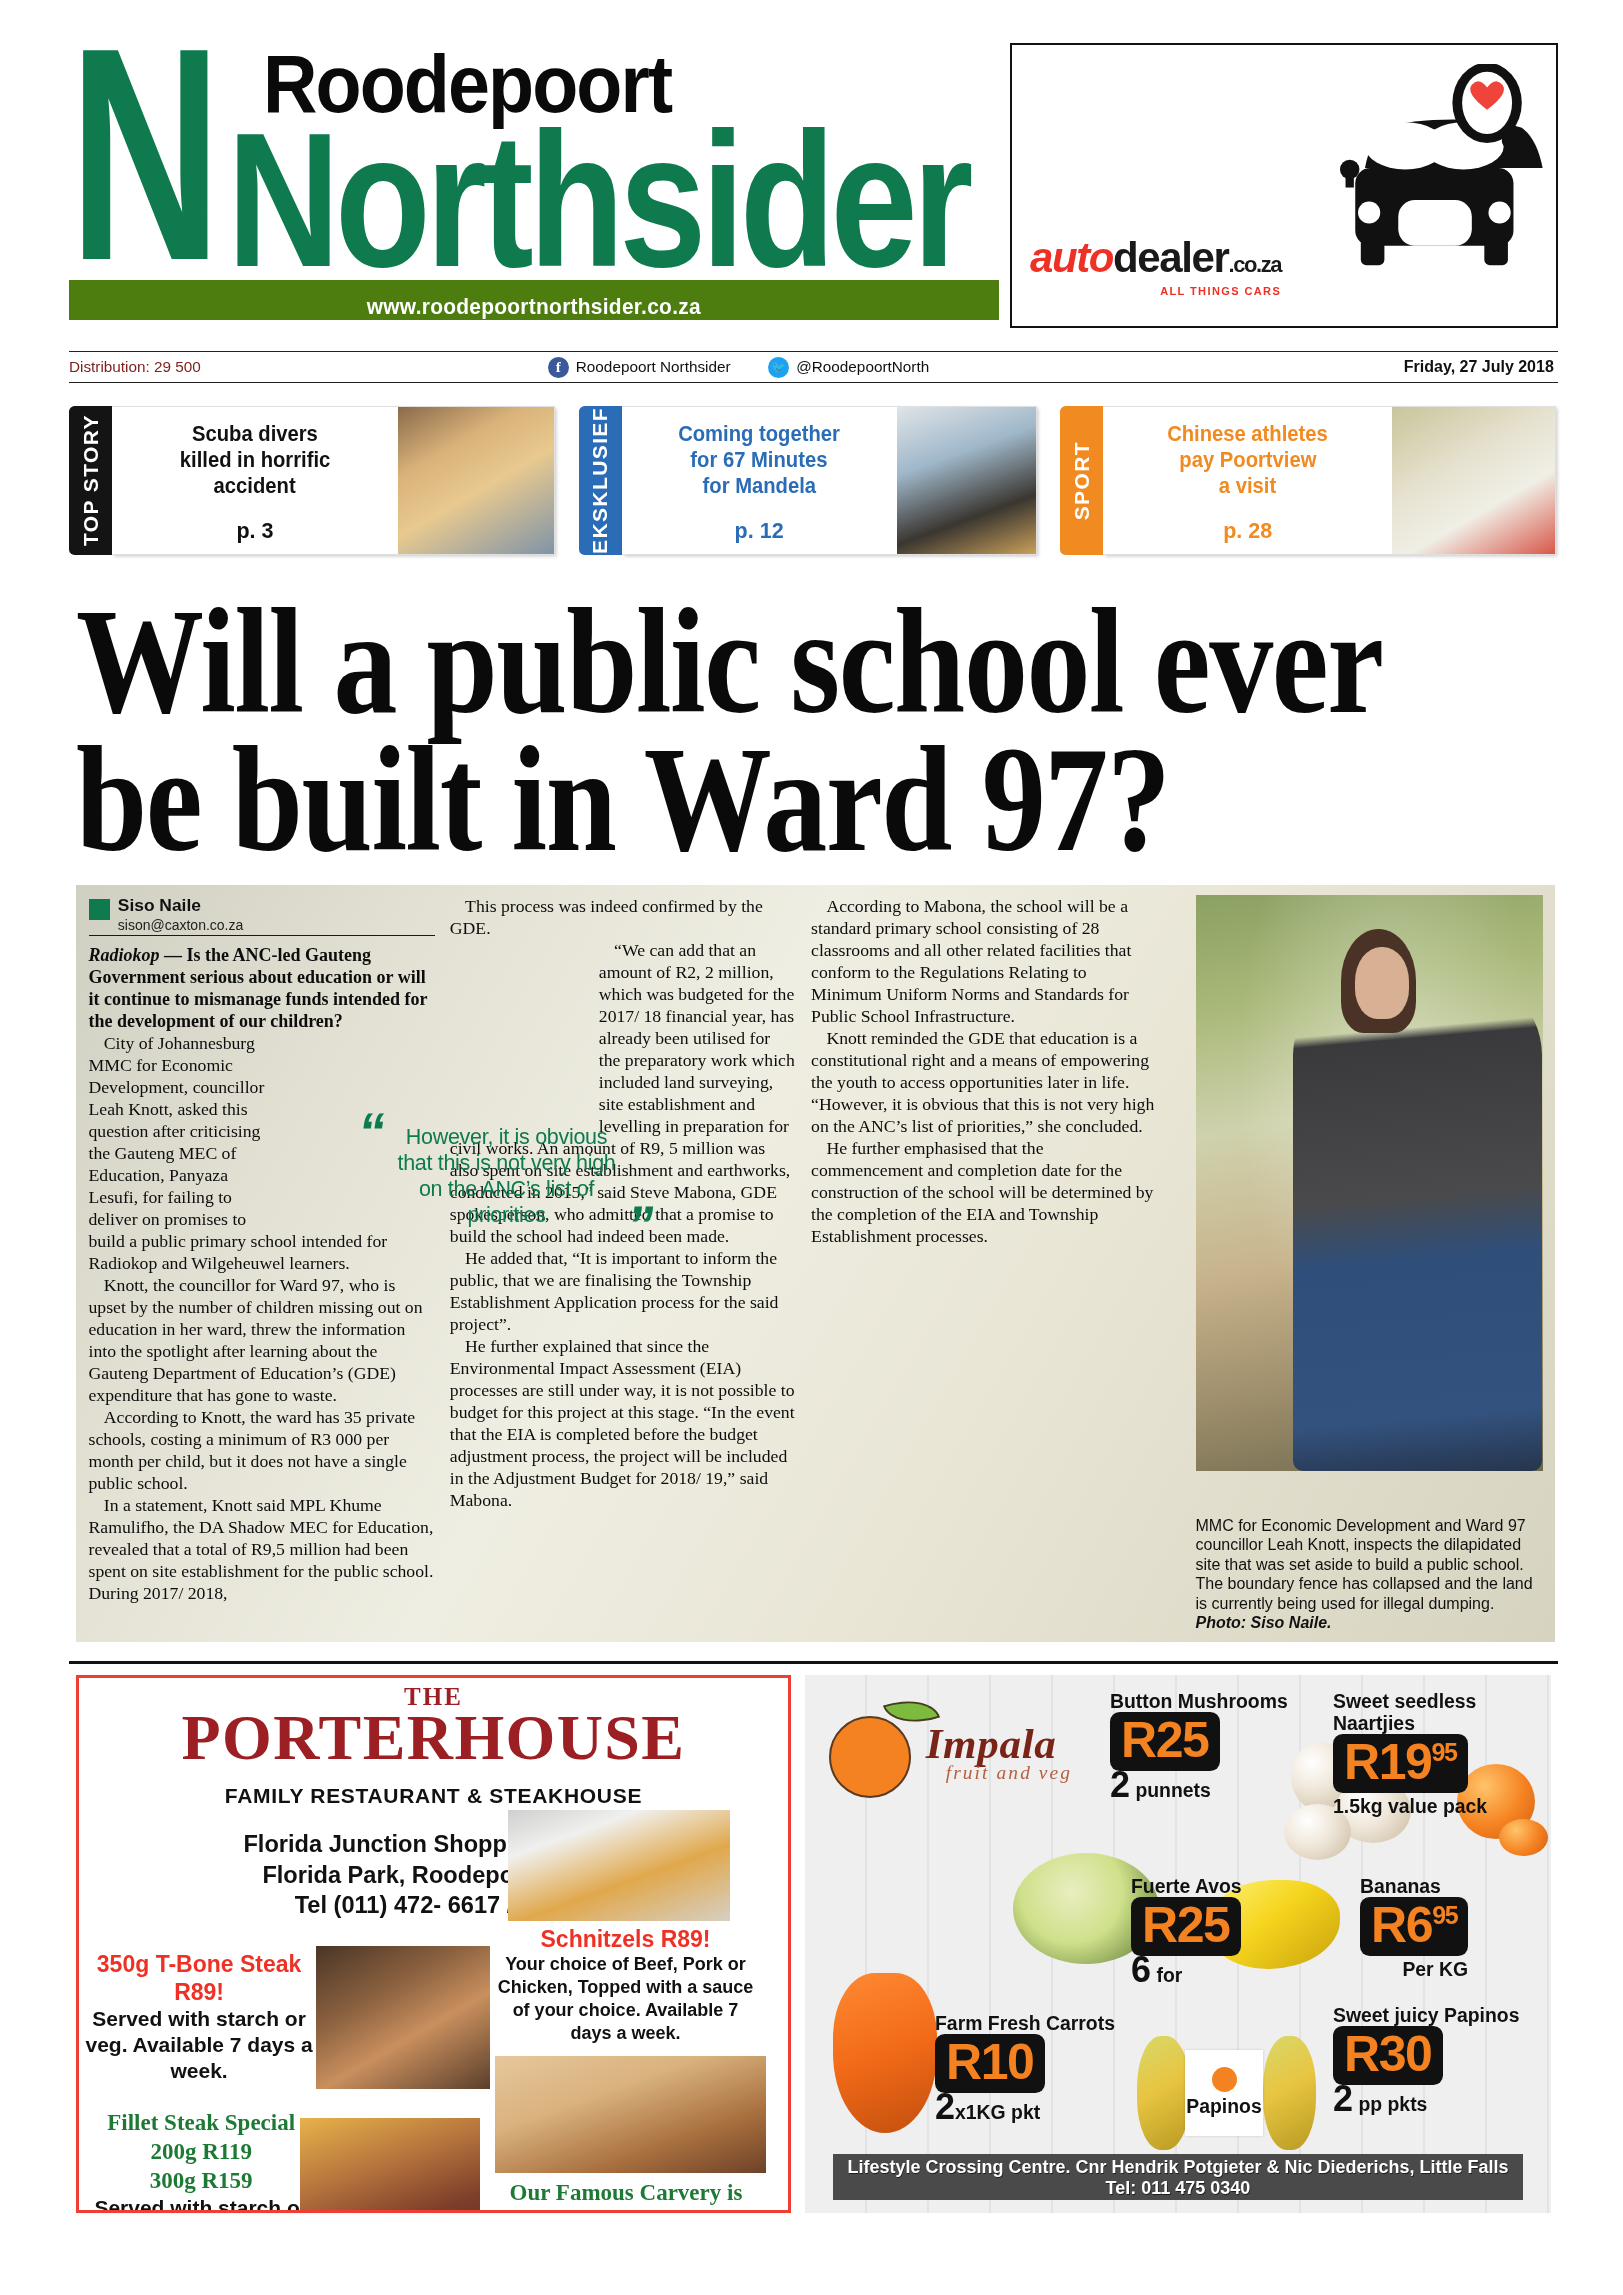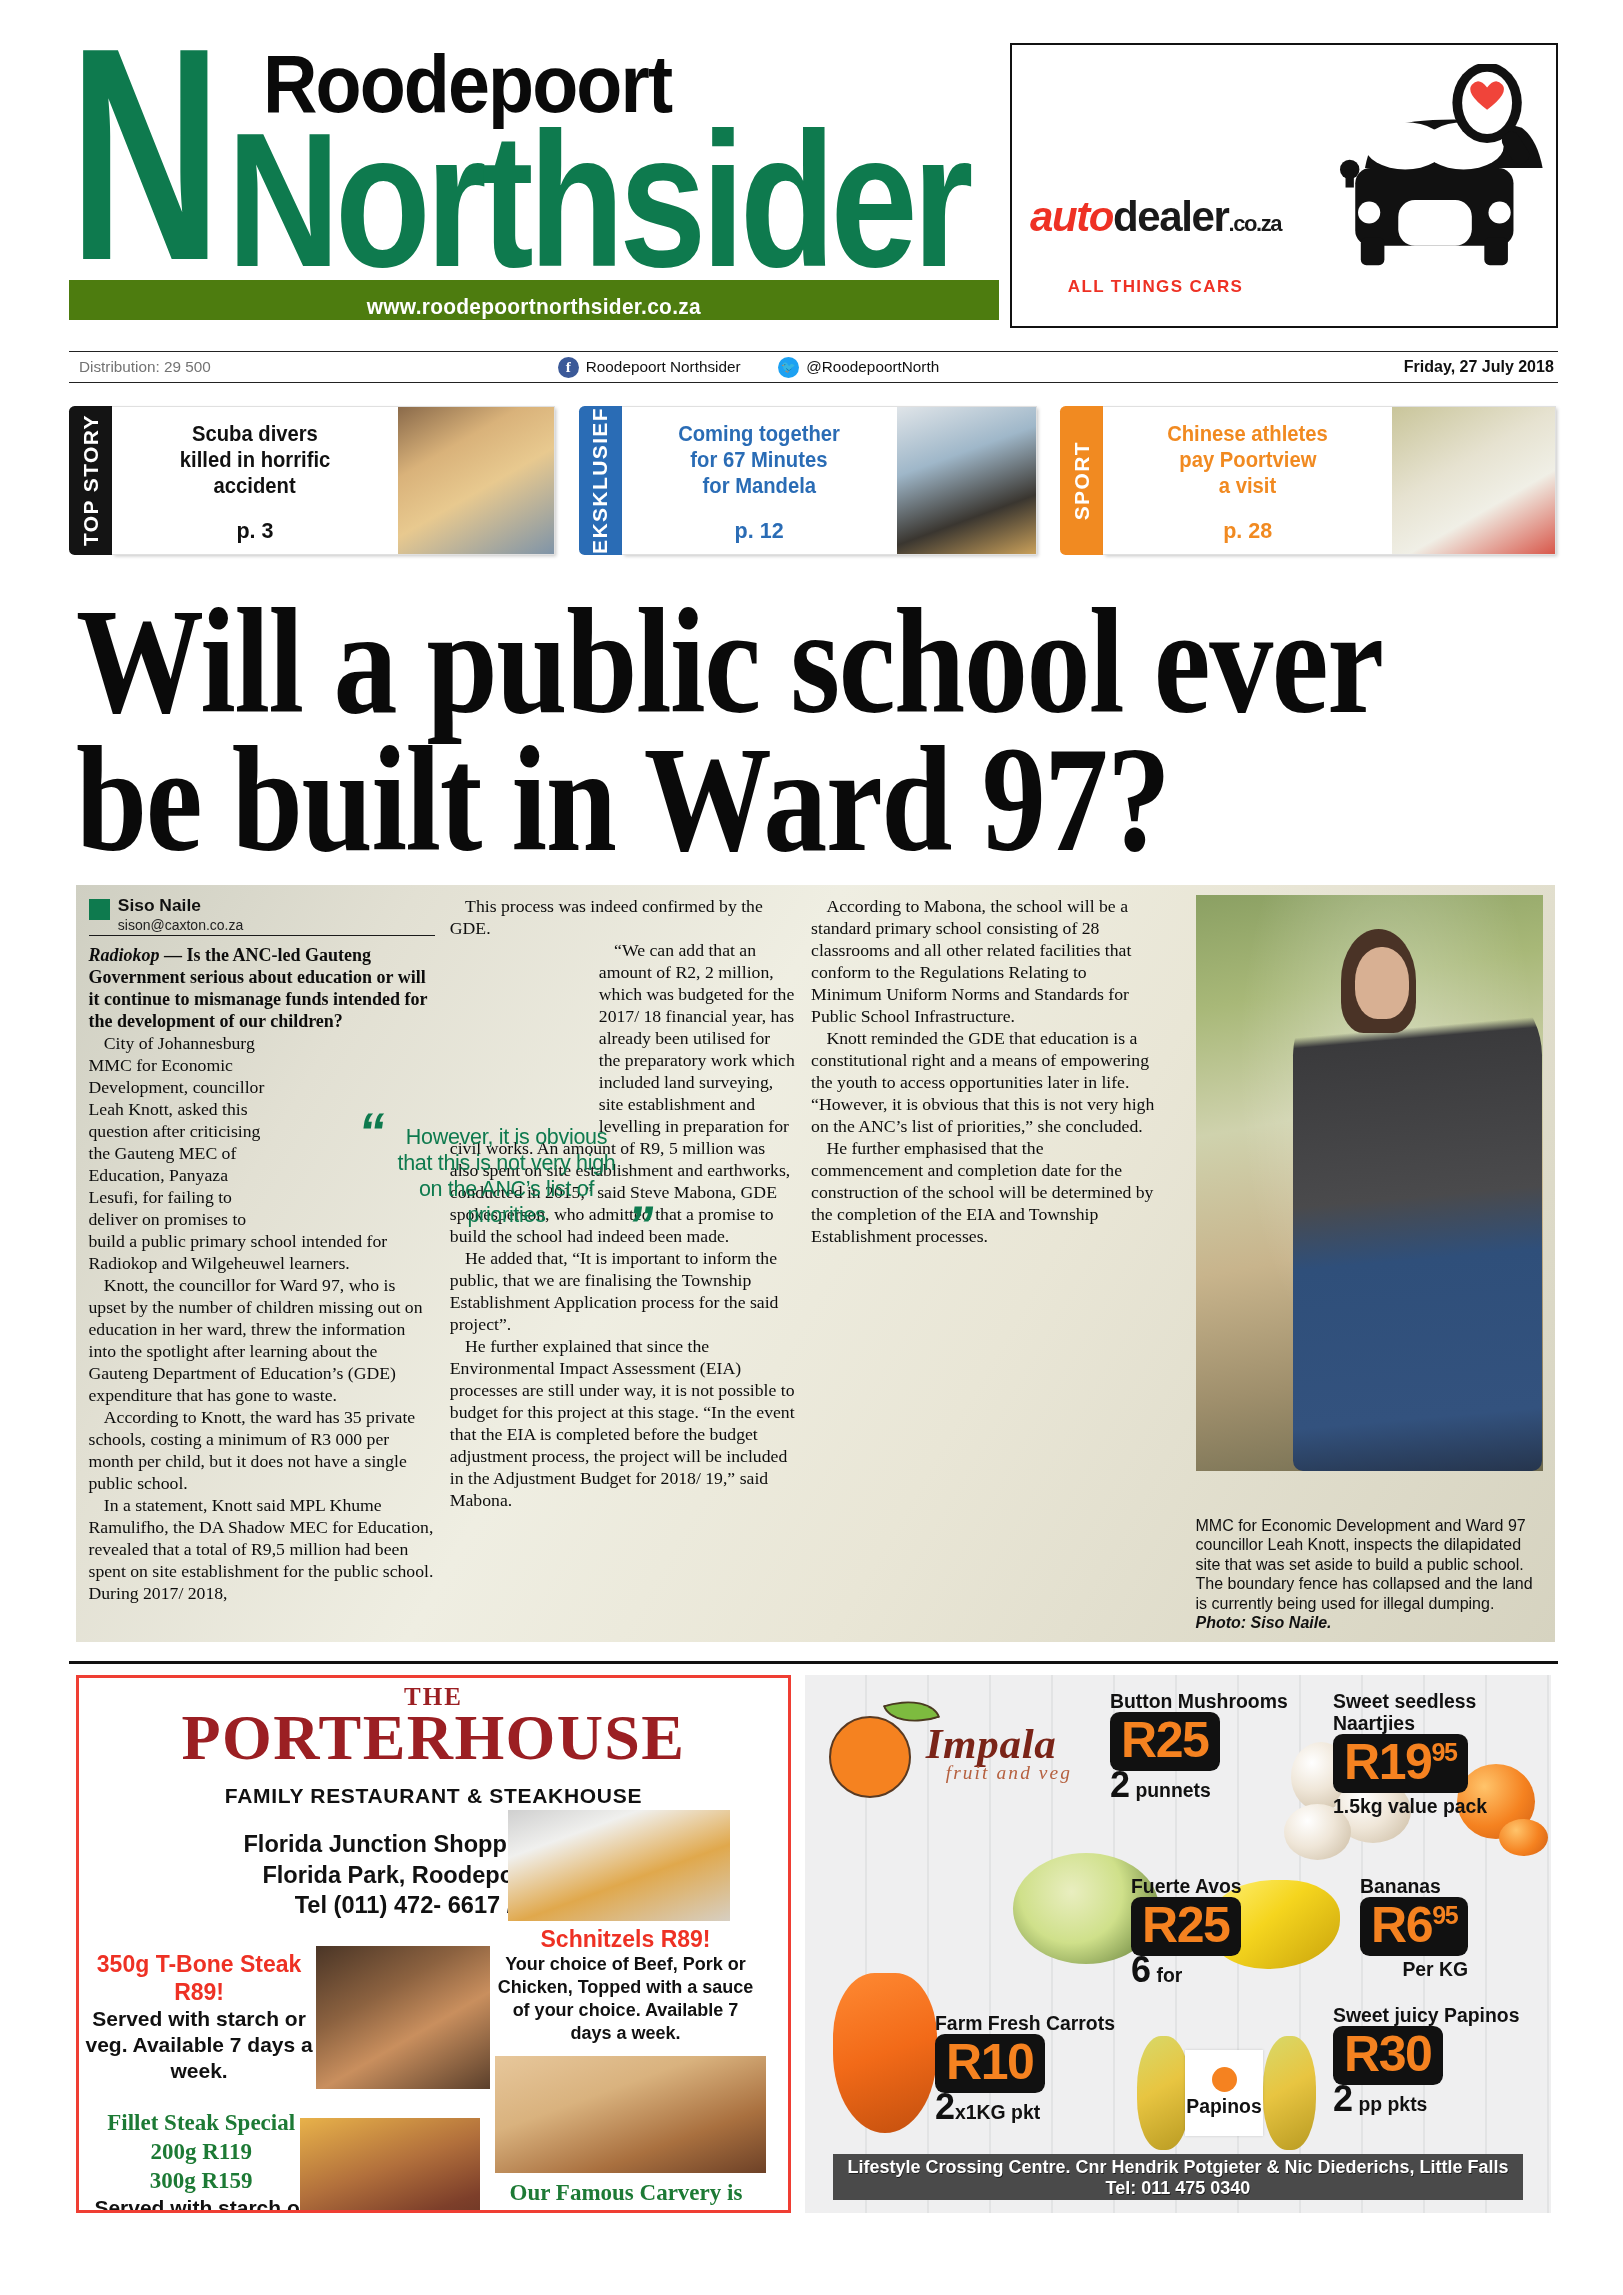--- a/index.html
+++ b/index.html
@@ -46,30 +46,30 @@
     border: 2.8px solid #111; background: #fff;
   }
   .ad-auto-text { position: absolute; left: 26px; top: 25px; width: 250px; }
   .ad-search { font-size: 50px; font-weight: 700; color: #ee3124; line-height: 51px; letter-spacing: -0.7px; }
   .ad-sub { font-size: 43px; font-weight: 700; color: #1a1a1a; line-height: 46px; letter-spacing: -0.7px; }
   .ad-logo { position: absolute; left: 18px; bottom: 29px; }
   .ad-logo .l1 { font-size: 42px; font-weight: 700; line-height: 40px; letter-spacing: -1.4px; }
   .ad-logo .l1 .auto { color: #ee3124; font-style: italic; }
   .ad-logo .l1 .dealer { color: #1a1a1a; }
   .ad-logo .l1 .coza { color: #1a1a1a; font-size: 22px; }
-  .ad-logo .l2 { font-size: 17px; font-weight: 700; color: #ee3124; letter-spacing: 1.4px; text-align: center; margin-top: 33px; }
+  .ad-logo .l2 { font-size: 11px; font-weight: 700; color: #ee3124; letter-spacing: 1.4px; text-align: right; }
   .car-svg { position: absolute; right: 12.5px; top: 19.4px; }
 
   
   .infobar {
     position: absolute; left: 69px; top: 351px; width: 1489px; height: 32px;
     border-top: 1.4px solid #222; border-bottom: 1.4px solid #222;
     display: flex; align-items: center;
   }
-  .ib-dist { font-size: 15.3px; color: #737373; margin-left: 10px; }
+  .ib-dist { font-size: 15.3px; color: #7f1d1d; margin-left: 0; }
   .ib-social { display: flex; align-items: center; gap: 9.7px; margin-left: 347px; }
   .ib-social .grp { display: flex; align-items: center; gap: 7px; }
   .ib-social .grp span { font-size: 15.3px; color: #111; }
   .fb-ic { width: 21px; height: 21px; border-radius: 50%; background: #3b5998; color: #fff;
     font-size: 15.3px; font-weight: 700; display: flex; align-items: center; justify-content: center; font-family: "Liberation Serif", serif; }
   .tw-ic { width: 21px; height: 21px; border-radius: 50%; background: #1da1f2; color: #fff;
     font-size: 11.8px; display: flex; align-items: center; justify-content: center; }
   .ib-date { margin-left: auto; font-size: 16px; font-weight: 700; color: #111; margin-right: 4.2px; }
 
   

